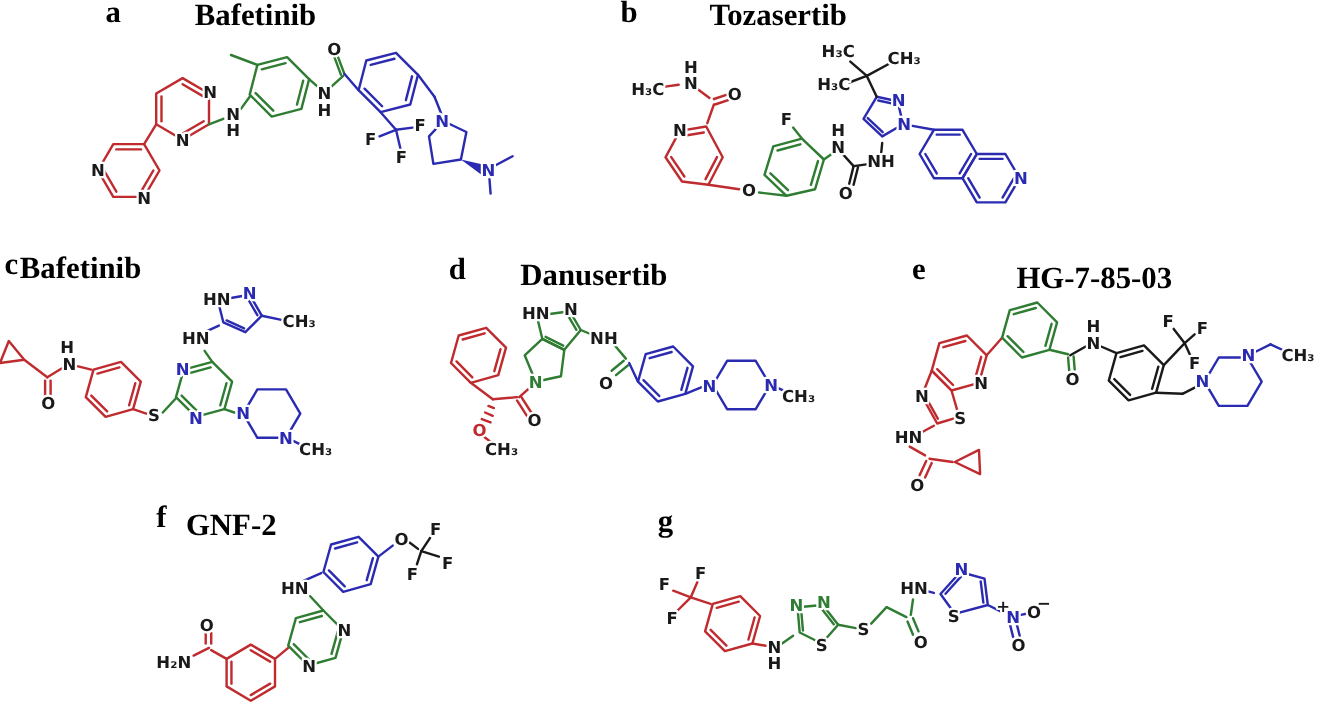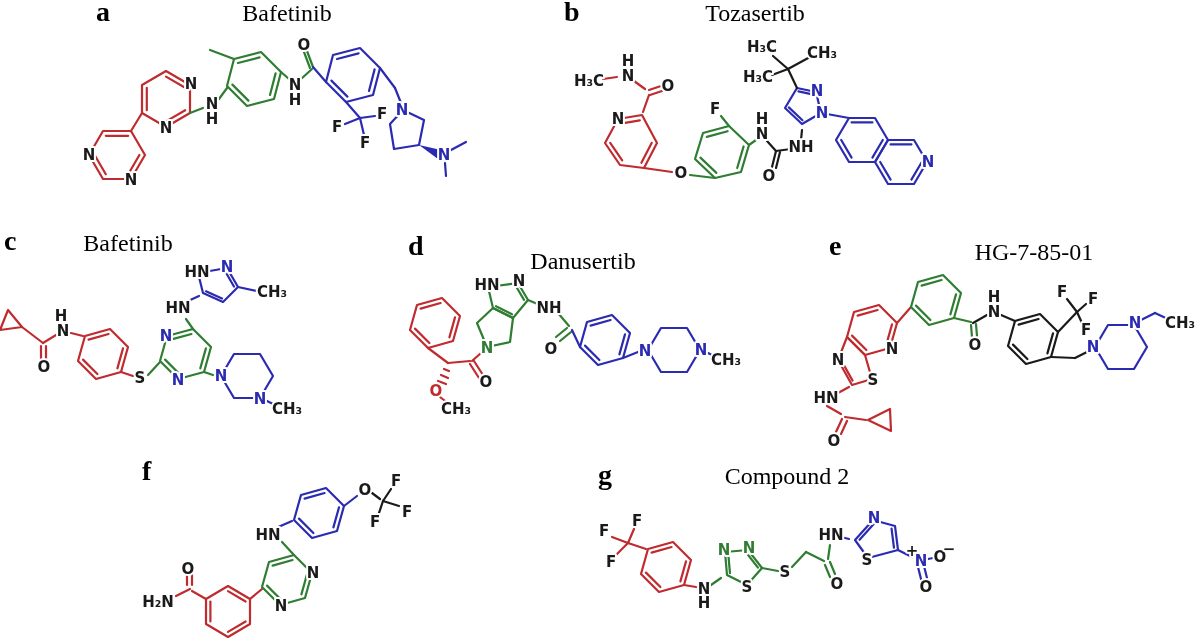--- a/index.html
+++ b/index.html
@@ -1,21 +1,21 @@
 <!DOCTYPE html>
 <html><head>
 <meta charset="utf-8">
 <style>
   :root { --red:#bf2b2e; --green:#2f7d32; --blue:#2b2bb2; --black:#1a1a1a; }
   html,body { margin:0; padding:0; background:#fff; }
   .canvas { position:relative; width:1199px; height:639px; background:#ffffff; overflow:hidden;
             font-family:"Liberation Serif", serif; }
   .letter { position:absolute; font-weight:bold; font-size:28px; color:#000; line-height:1; }
-  .title  { position:absolute; font-weight:normal; font-size:24px; color:#000; width:220px;
-            text-align:center; line-height:1.1; }
+  .title  { position:absolute; font-weight:bold; font-size:28px; color:#000; width:220px;
+            line-height:1.1; }
   svg.structures { position:absolute; left:0; top:0; }
   .bond { fill:none; stroke-width:2.2; stroke-linecap:round; stroke-linejoin:round; }
   .r { stroke:var(--red); }  .g { stroke:var(--green); }
   .b { stroke:var(--blue); } .k { stroke:var(--black); }
   .wedge-b { fill:var(--blue); stroke:none; }
   .labels text { font-family:"DejaVu Sans", sans-serif; font-size:15px; font-weight:bold;
                  text-anchor:middle; dominant-baseline:central;
                  paint-order:stroke; stroke:#ffffff; stroke-width:4px; stroke-linejoin:round; }
 </style>
 </head>
@@ -23,26 +23,26 @@
 
 <div class="canvas">
 
   <div class="letter" style="left:96px;top:-2px">a</div>
   <div class="title" style="left:177px;top:0px">Bafetinib</div>
   <div class="letter" style="left:564px;top:-2px">b</div>
   <div class="title" style="left:645px;top:0px">Tozasertib</div>
   <div class="letter" style="left:4px;top:227px">c</div>
   <div class="title" style="left:18px;top:230px">Bafetinib</div>
   <div class="letter" style="left:408px;top:232px">d</div>
-  <div class="title" style="left:473px;top:248px">Danusertib</div>
+  <div class="title" style="left:473px;top:236px">Danusertib</div>
   <div class="letter" style="left:829px;top:232px">e</div>
-  <div class="title" style="left:924px;top:239px">HG-7-85-01</div>
+  <div class="title" style="left:924px;top:239px">HG-7-85-03</div>
   <div class="letter" style="left:142px;top:457px">f</div>
+  <div class="title" style="left:169px;top:463px">GNF-2</div>
   <div class="letter" style="left:598px;top:461px">g</div>
-  <div class="title" style="left:677px;top:463px">Compound 2</div>
 
   <svg class="structures" width="1199" height="639" viewBox="0 0 1199 639" xmlns="http://www.w3.org/2000/svg">
 
     <g>
       <g class="bonds">
         <polygon class="bond r" points="145,155 131,179 103,179 89,155 103,131 131,131"></polygon>
         <line class="bond r" x1="131" y1="131" x2="142" y2="113"></line>
         <polygon class="bond r" points="166,71 190,85 190,113 166,127 142,113 142,85"></polygon>
         <line class="bond g" x1="190" y1="113" x2="203" y2="108"></line>
         <line class="bond g" x1="219" y1="99" x2="227" y2="88"></line>

